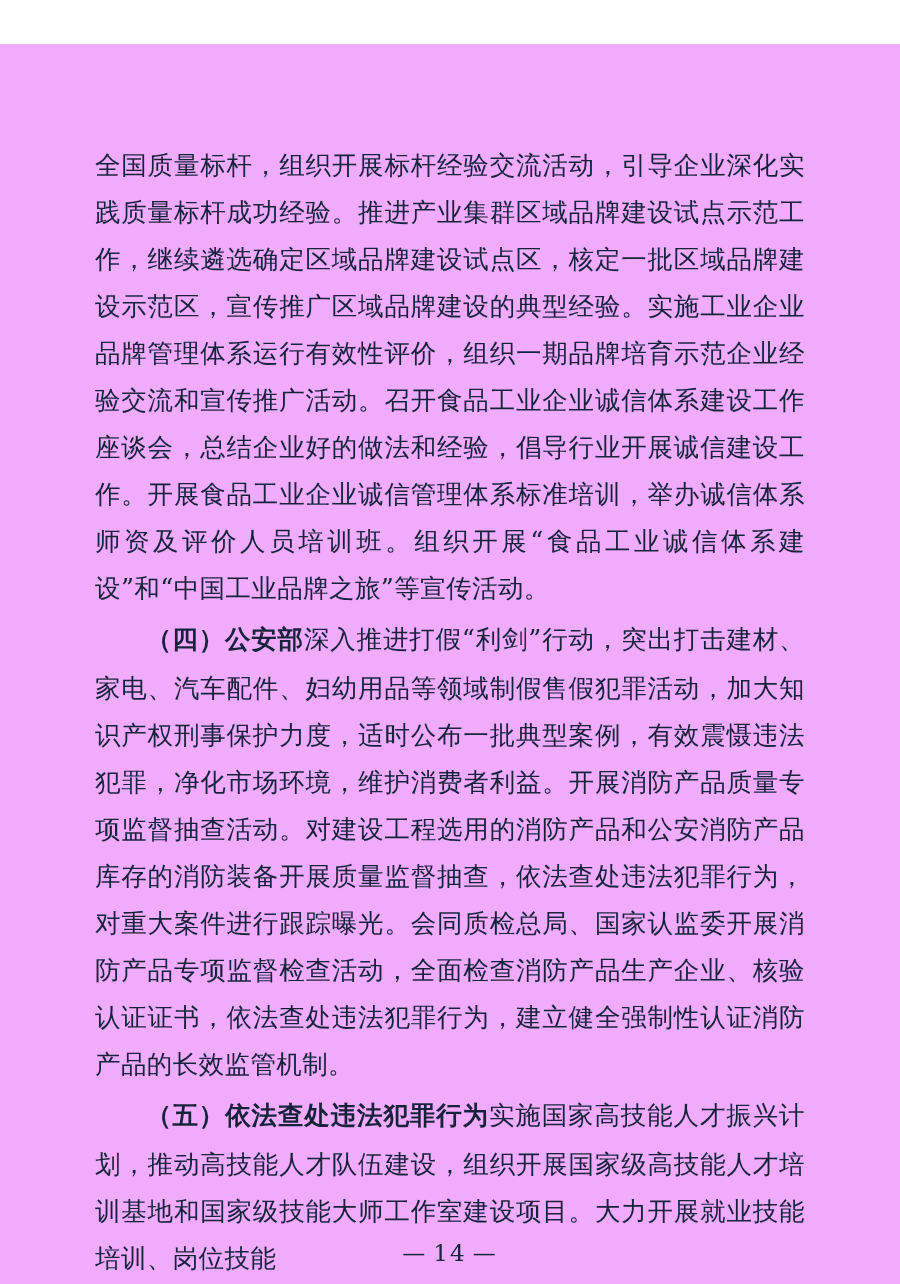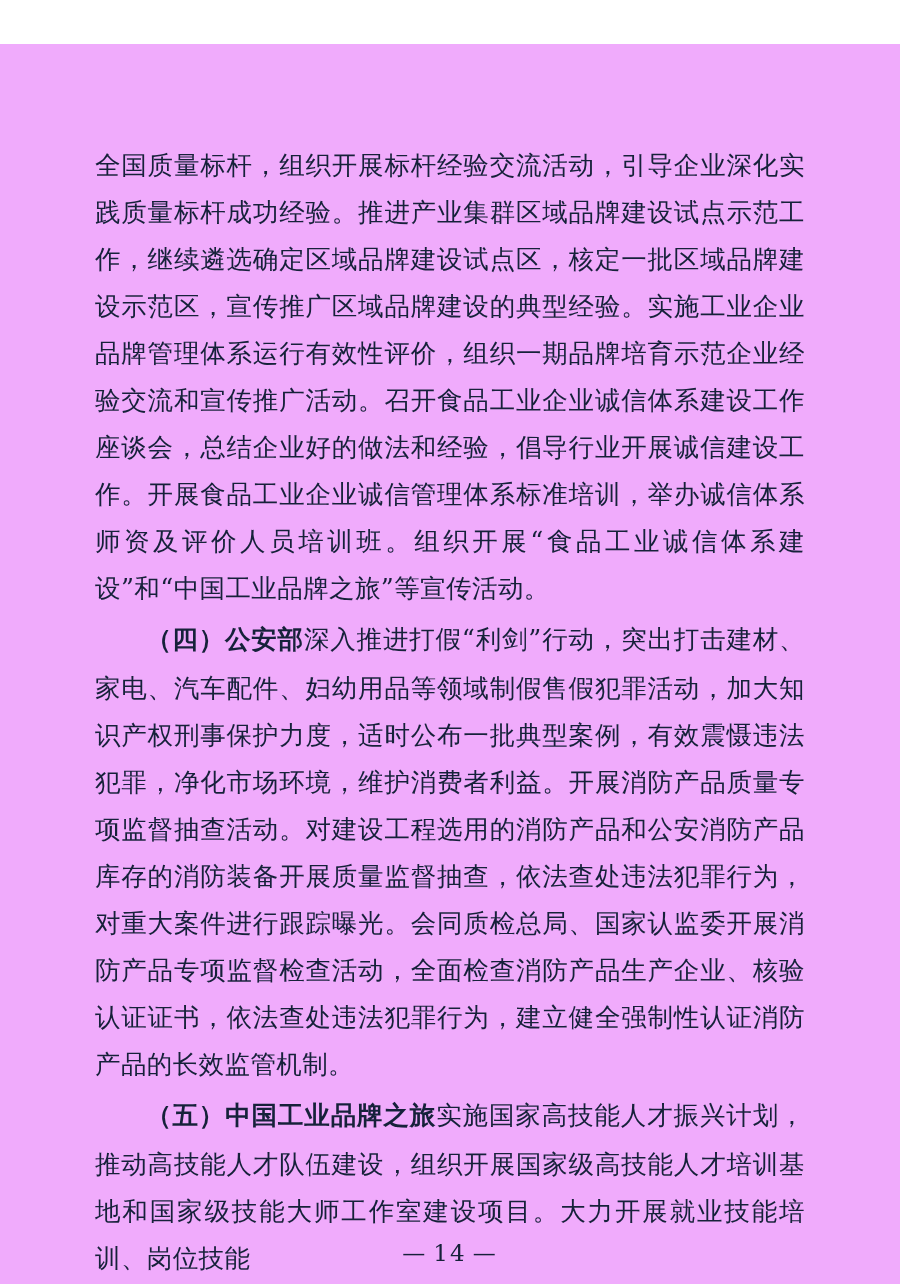--- a/index.html
+++ b/index.html
@@ -65,21 +65,21 @@
 
     <p class="para">
       <span>全国质量标杆，组织开展标杆经验交流活动，引导企业深化实践质量标杆成功经验。推进产业集群区域品牌建设试点示范工作，继续遴选确定区域品牌建设试点区，核定一批区域品牌建设示范区，宣传推广区域品牌建设的典型经验。实施工业企业品牌管理体系运行有效性评价，组织一期品牌培育示范企业经验交流和宣传推广活动。召开食品工业企业诚信体系建设工作座谈会，总结企业好的做法和经验，倡导行业开展诚信建设工作。开展食品工业企业诚信管理体系标准培训，举办诚信体系师资及评价人员培训班。组织开展“食品工业诚信体系建设”和“中国工业品牌之旅”等宣传活动。</span>
     </p>
 
     <p class="para indented">
       <span class="bold-lead">（四）公安部</span><span>深入推进打假“利剑”行动，突出打击建材、家电、汽车配件、妇幼用品等领域制假售假犯罪活动，加大知识产权刑事保护力度，适时公布一批典型案例，有效震慑违法犯罪，净化市场环境，维护消费者利益。开展消防产品质量专项监督抽查活动。对建设工程选用的消防产品和公安消防产品库存的消防装备开展质量监督抽查，依法查处违法犯罪行为，对重大案件进行跟踪曝光。会同质检总局、国家认监委开展消防产品专项监督检查活动，全面检查消防产品生产企业、核验认证证书，依法查处违法犯罪行为，建立健全强制性认证消防产品的长效监管机制。</span>
     </p>
 
     <p class="para indented">
-      <span class="bold-lead">（五）中国工业品牌之旅</span><span>实施国家高技能人才振兴计划，推动高技能人才队伍建设，组织开展国家级高技能人才培训基地和国家级技能大师工作室建设项目。大力开展就业技能培训、岗位技能</span>
+      <span class="bold-lead">（五）依法查处违法犯罪行为</span><span>实施国家高技能人才振兴计划，推动高技能人才队伍建设，组织开展国家级高技能人才培训基地和国家级技能大师工作室建设项目。大力开展就业技能培训、岗位技能</span>
     </p>
 
   </div>
 
   <div class="page-number">
     <span class="dash">—</span><span>14</span><span class="dash">—</span>
   </div>
 
 </div>
 

